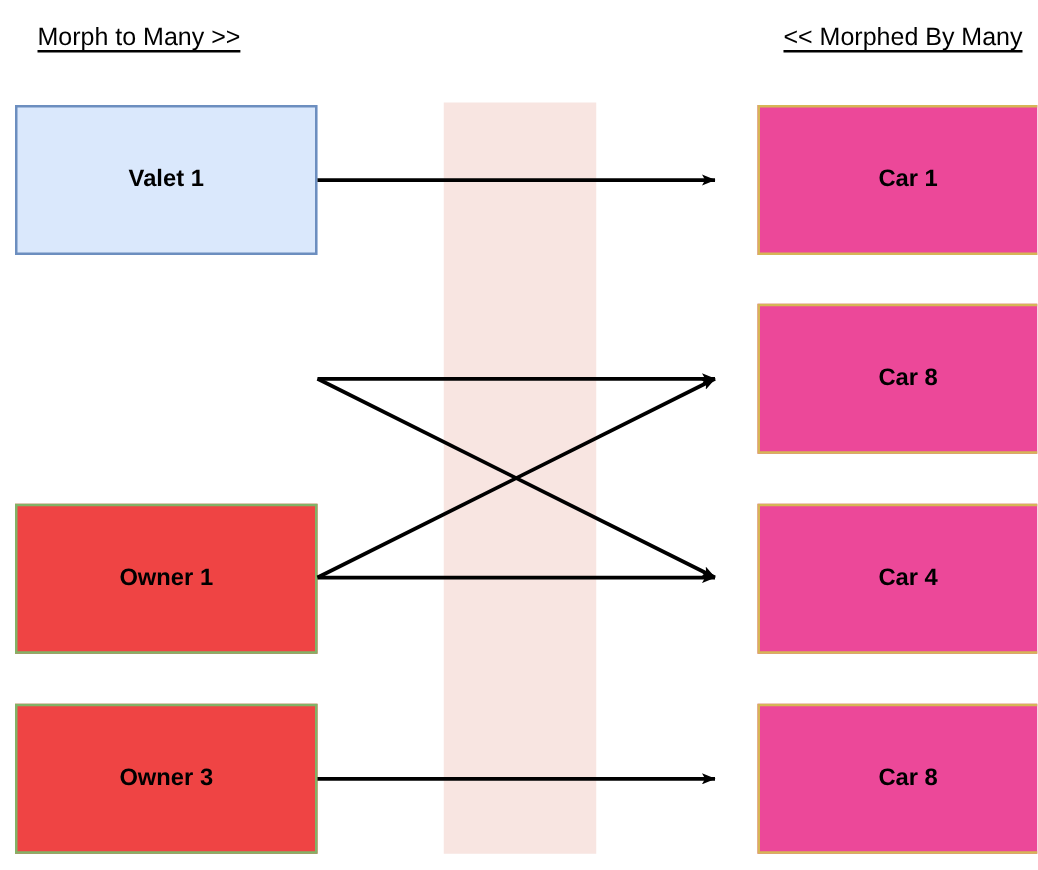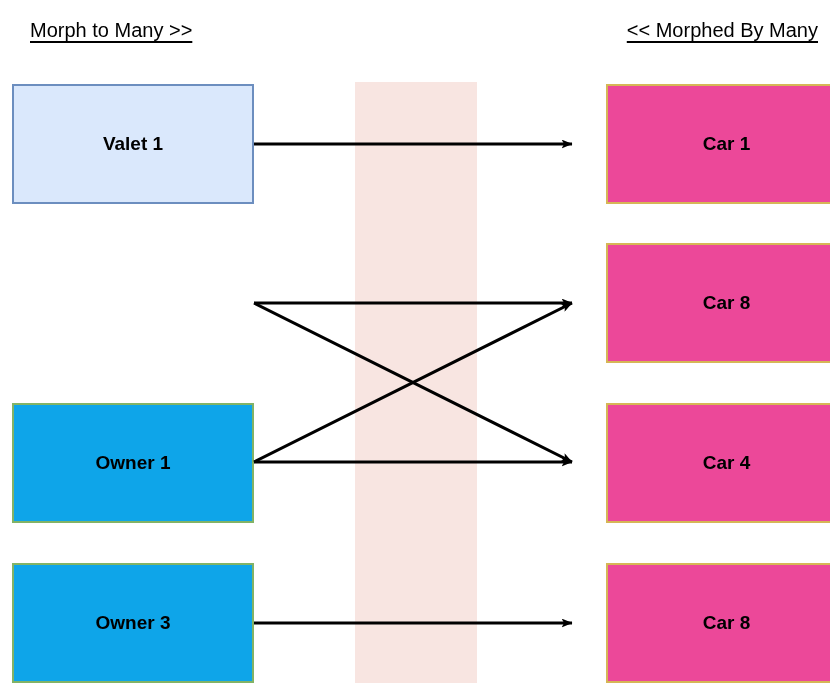--- a/index.html
+++ b/index.html
@@ -46,21 +46,21 @@
     align-items: center;
     justify-content: center;
     font-size: 19px;
     color: #000000;
     font-weight: bold;
   }
   .node-left  { left: 12px;  width: 242px; height: 120px; }
   .node-right { left: 574px; width: 241px; height: 120px; }
 
   .fill-blue   { background: #dae8fc; border-color: #6c8ebf; }
-  .fill-green  { background: #0ea5e9; border-color: #82b366; }
+  .fill-green  { background: #ef4444; border-color: #82b366; }
   .fill-yellow { background: #ec4899; border-color: #d6b656; margin-left: 32px; }
 
   .row-1 { top: 84px;  }
   .row-2 { top: 243px; }
   .row-3 { top: 403px; }
   .row-4 { top: 563px; }
 
   svg.edges {
     position: absolute;
     left: 0;

